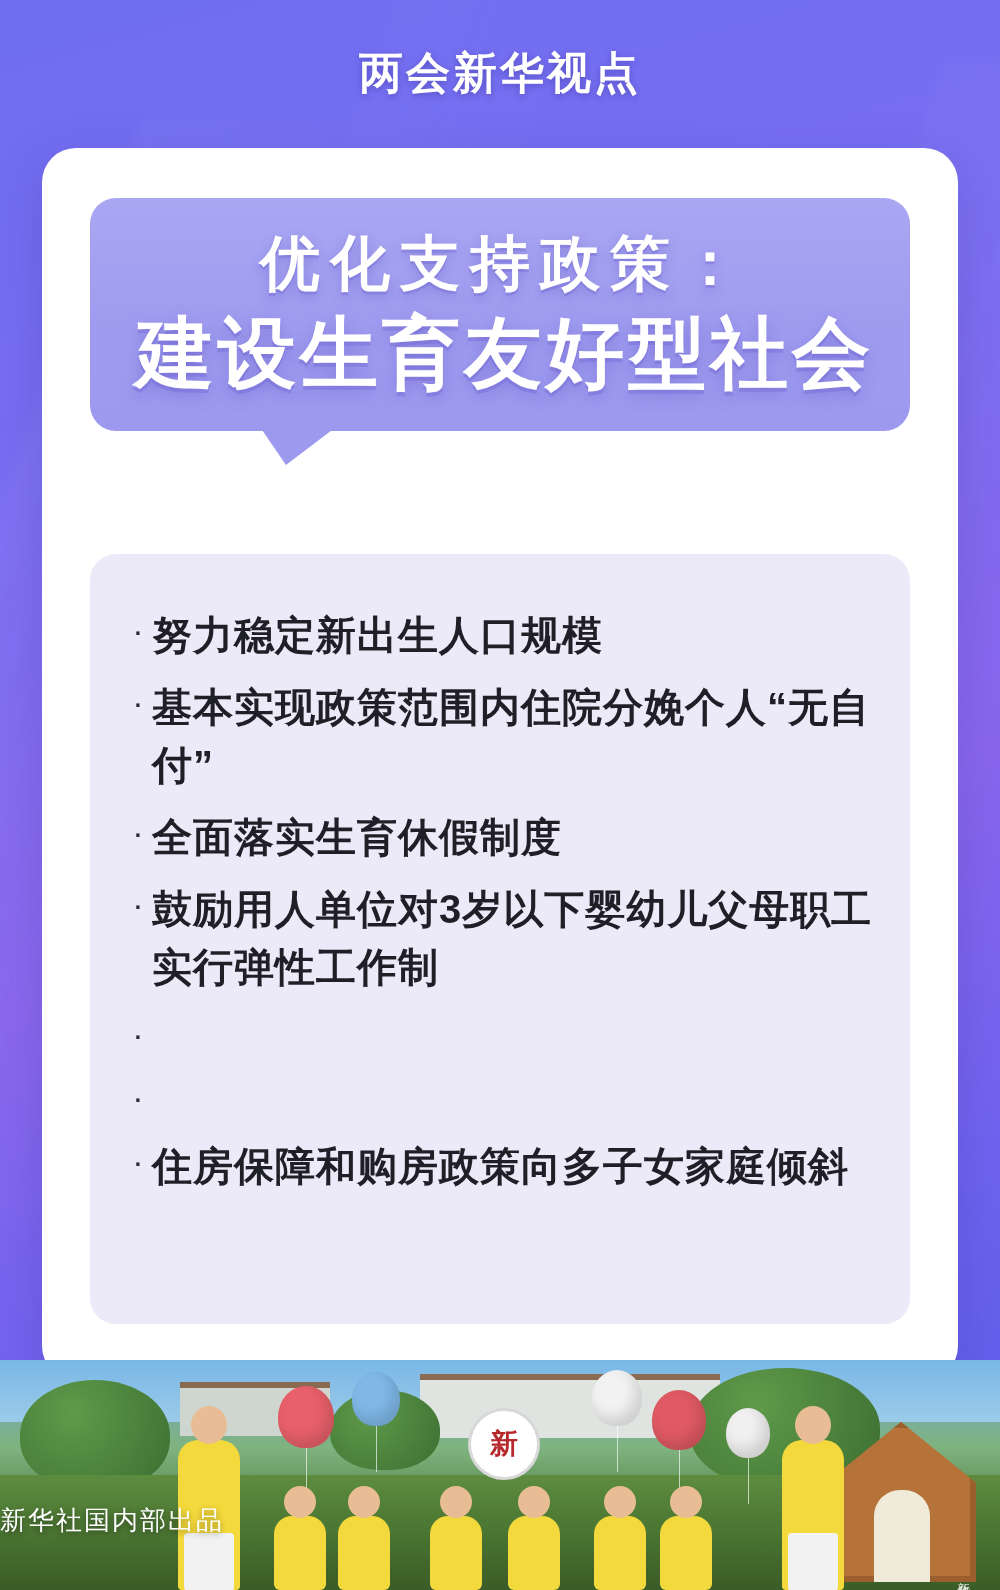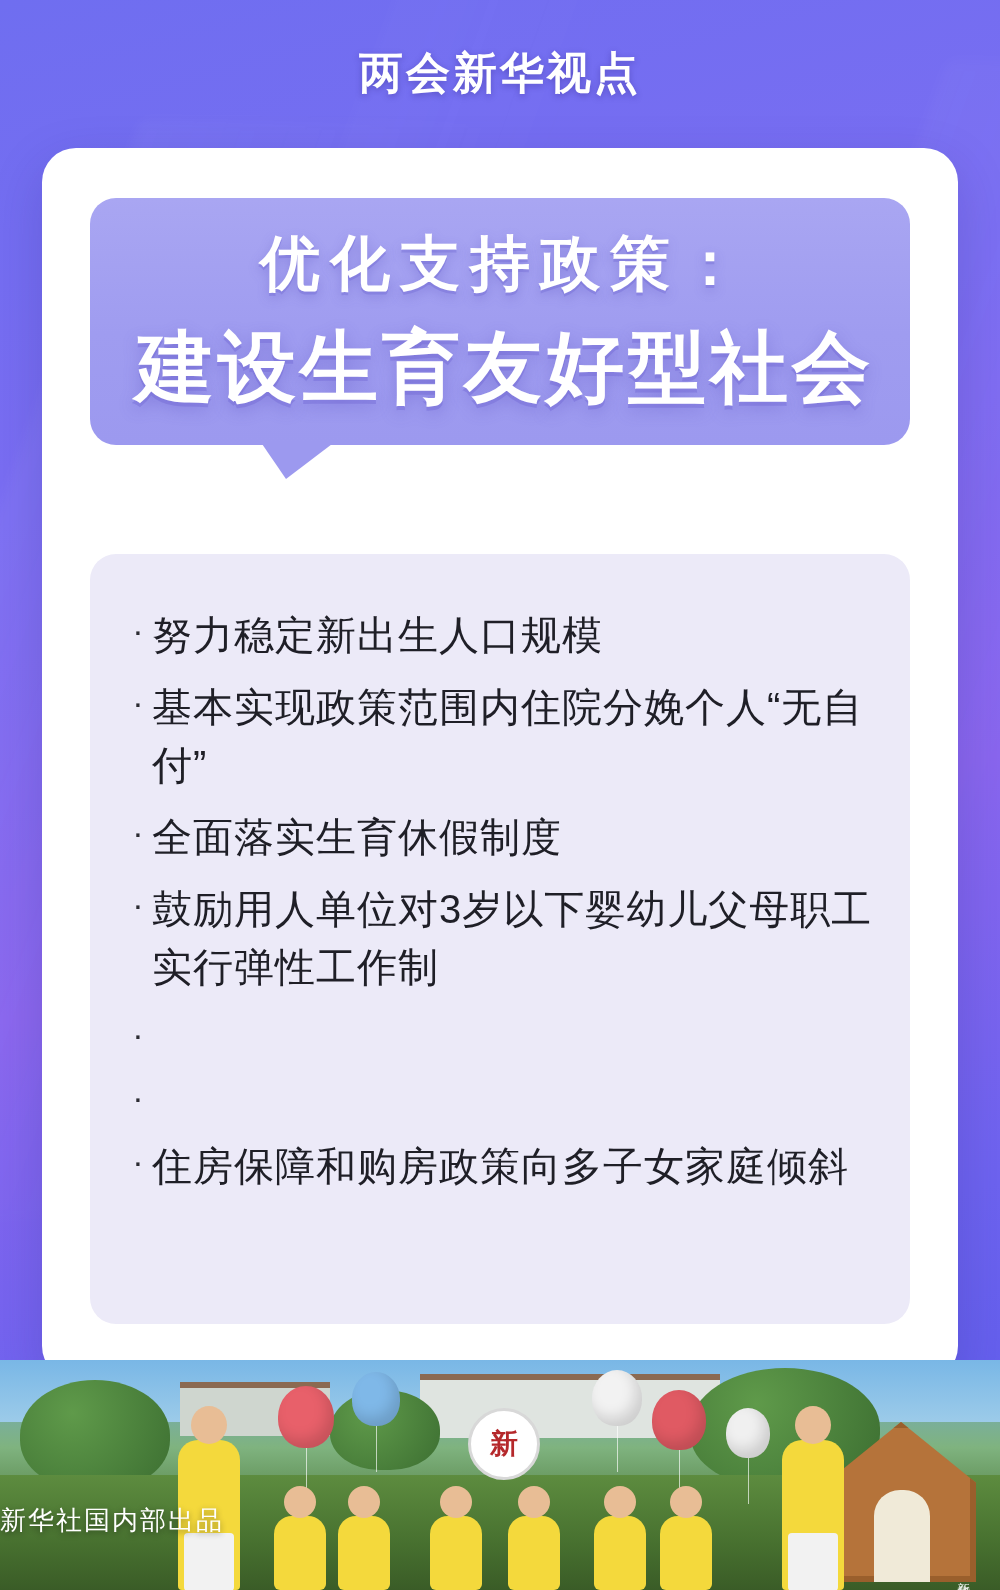--- a/index.html
+++ b/index.html
@@ -76,21 +76,21 @@
     letter-spacing: 10px;
     line-height: 1.25;
     text-shadow: 0 3px 0 rgba(110,100,210,0.35), 0 5px 12px rgba(90,80,190,0.35);
   }
   .title-bubble .line2 {
     color: #ffffff;
     font-size: 78px;
     font-weight: bold;
     letter-spacing: 4px;
     line-height: 1.2;
-    margin-top: 20px;
+    margin-top: 6px;
     text-shadow: 0 4px 0 rgba(110,100,210,0.38), 0 6px 16px rgba(90,80,190,0.38);
   }
   .bubble-tail {
     position: absolute;
     left: 170px;
     bottom: -34px;
     width: 0;
     height: 0;
     border-left: 26px solid transparent;
     border-right: 50px solid transparent;
@@ -123,21 +123,21 @@
     flex: 0 0 auto;
     width: 28px;
     color: #2c2c33;
     font-size: 34px;
     line-height: 1.45;
     text-align: center;
   }
   .bullet-text {
     color: #1f1f27;
     font-size: 40px;
-    font-weight: normal;
+    font-weight: bold;
     line-height: 1.45;
     letter-spacing: 1px;
   }
 
   
   .photo-strip {
     position: absolute;
     left: 0;
     bottom: 0;
     width: 1000px;

